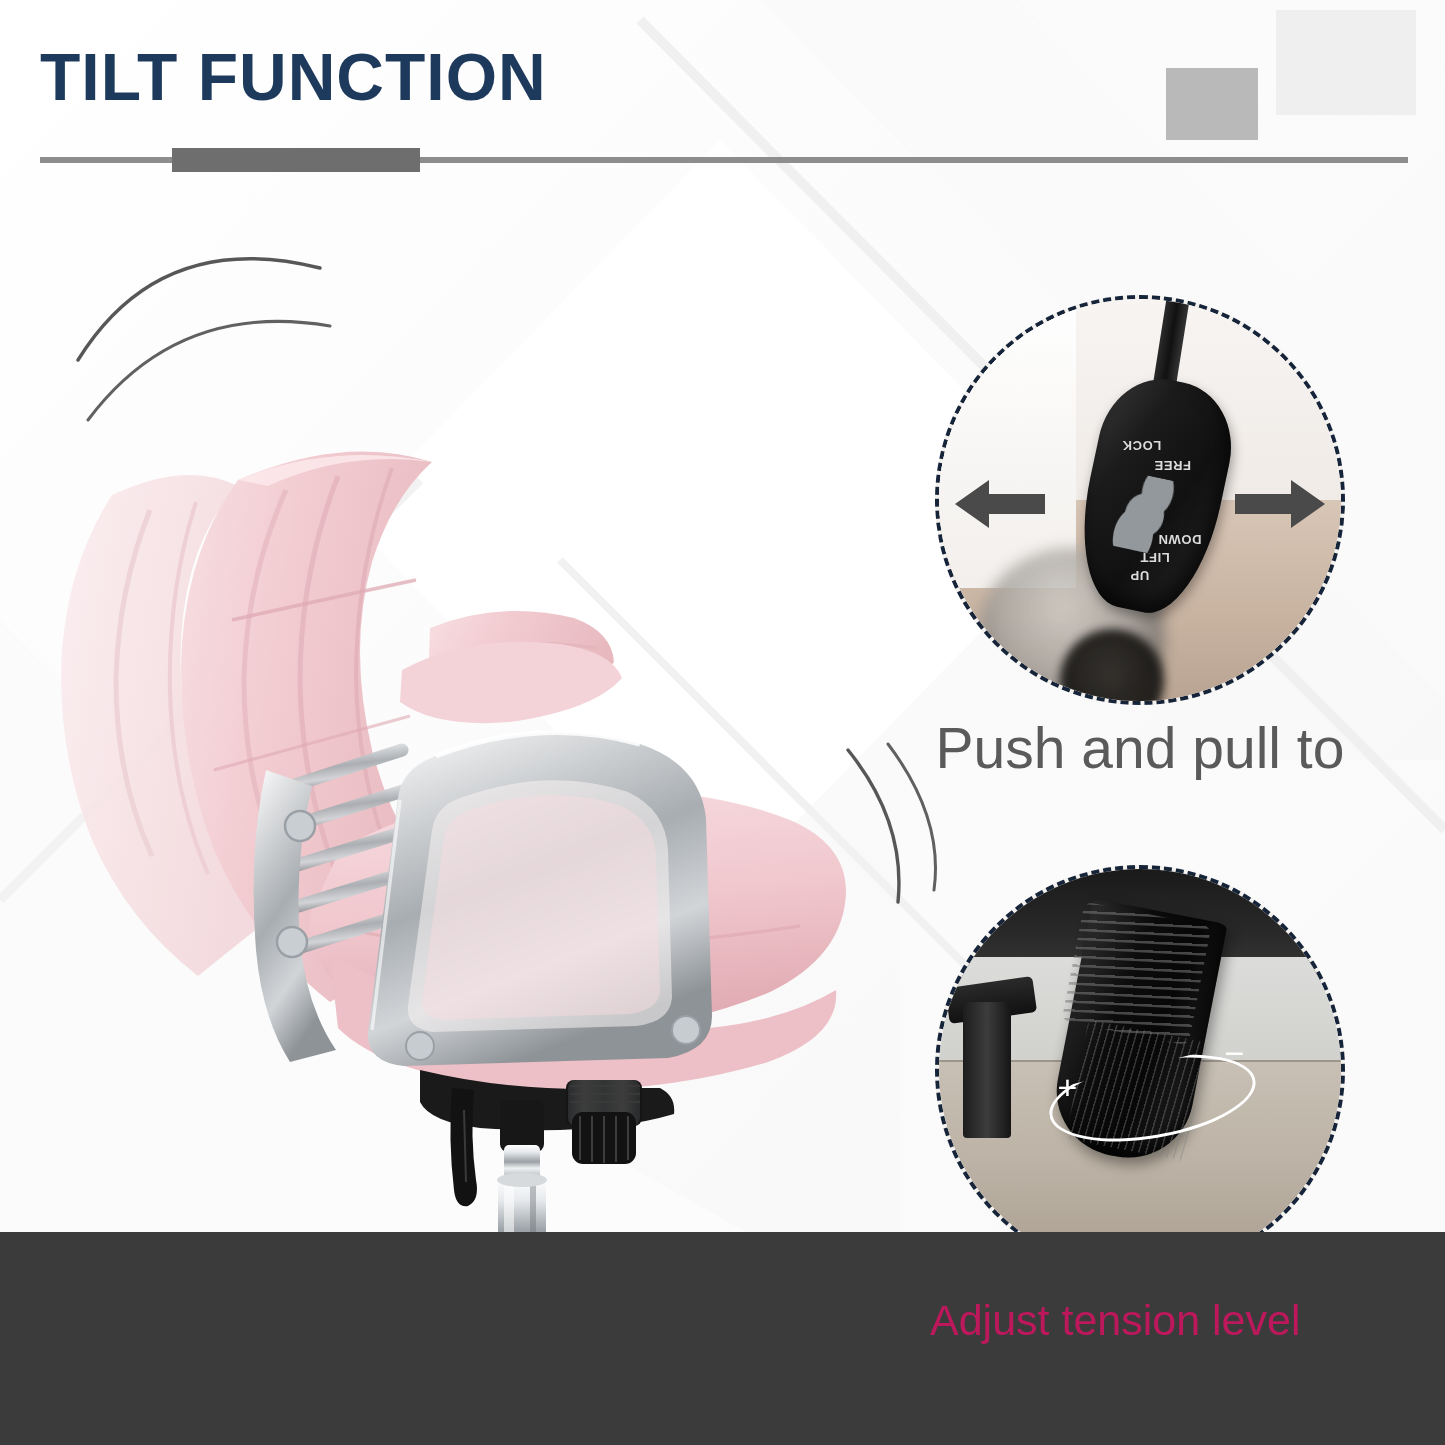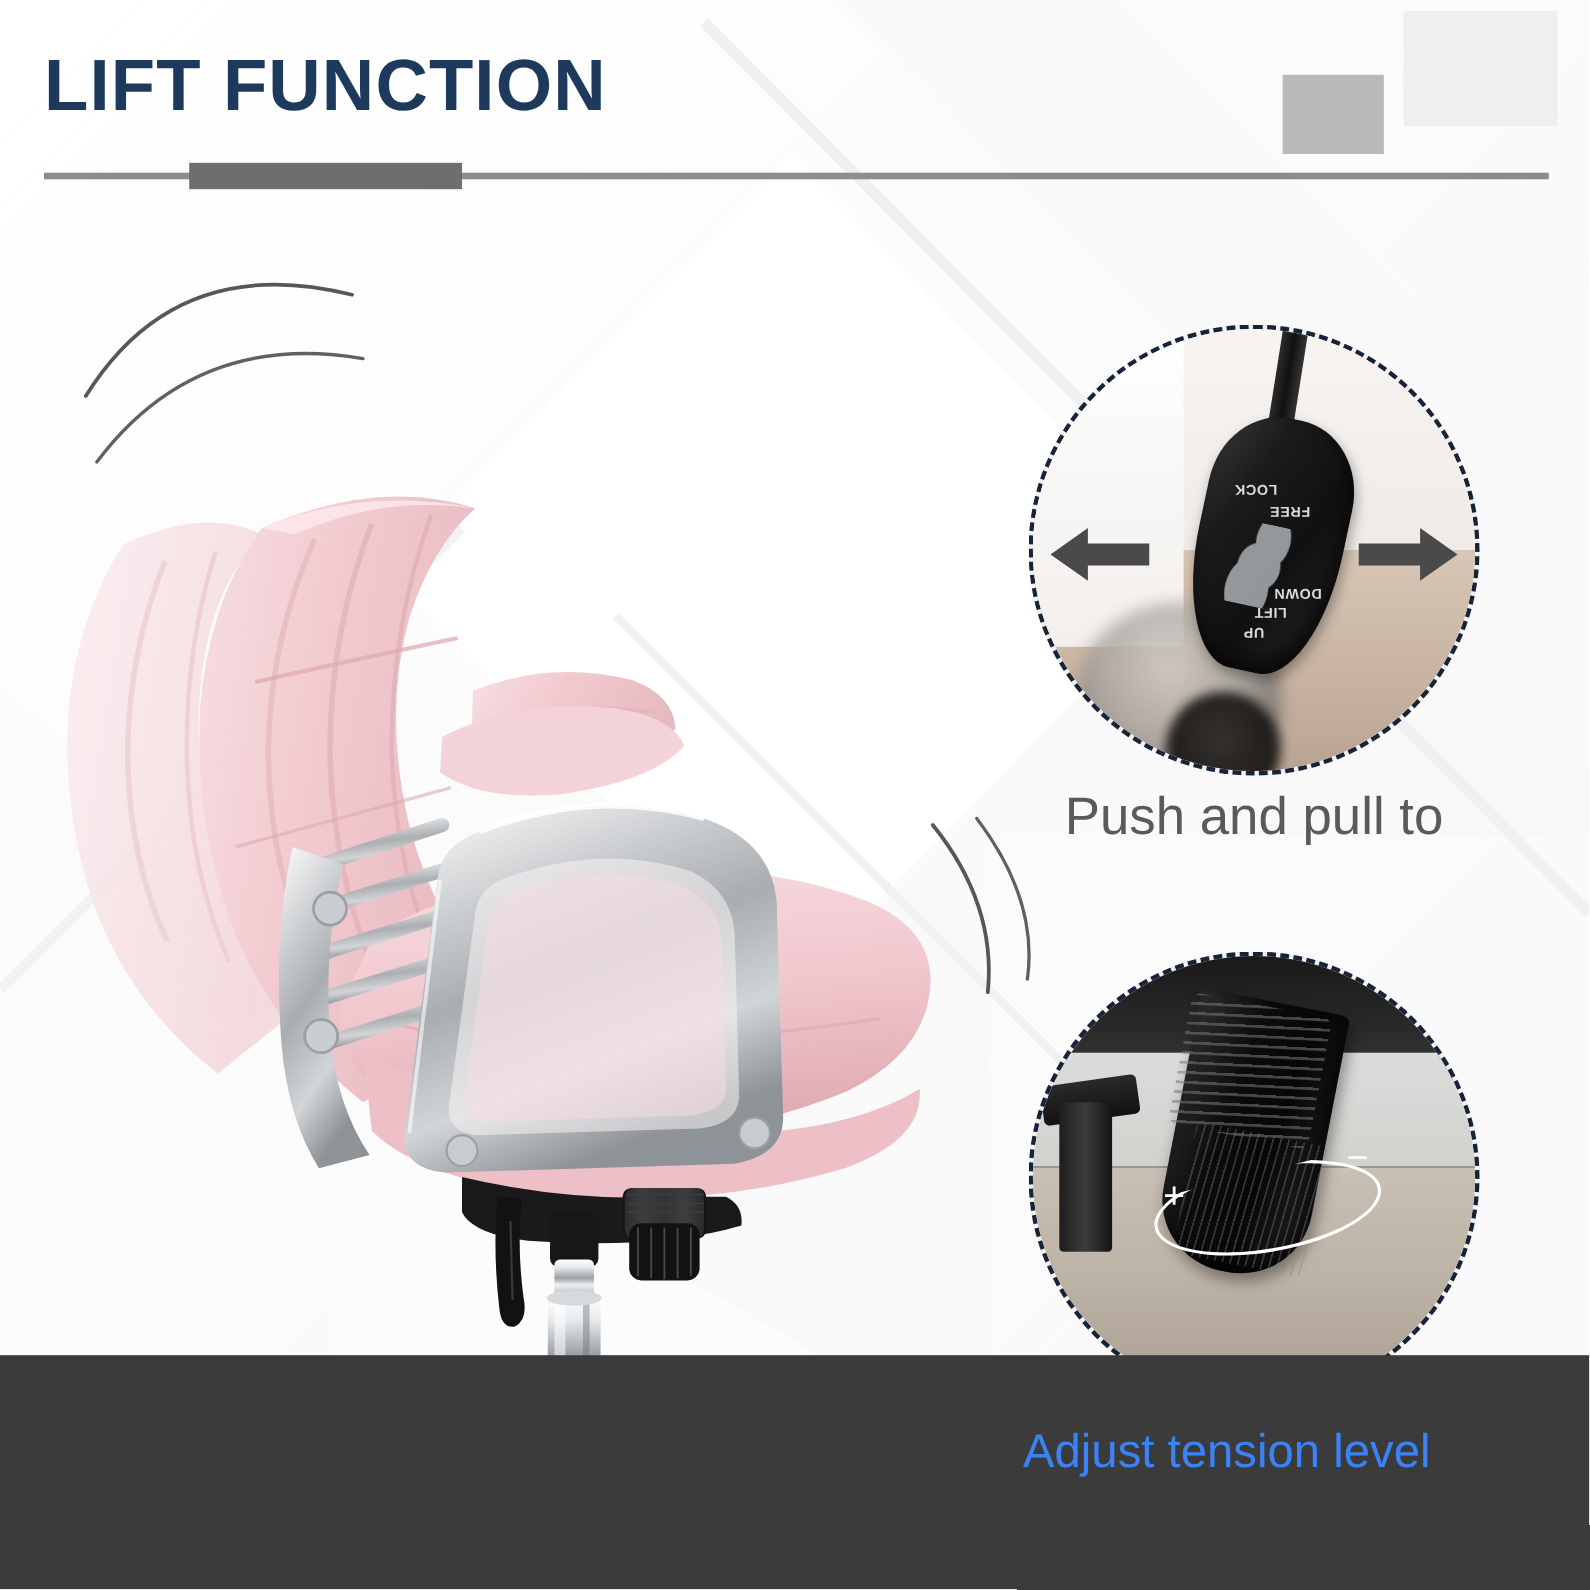--- a/index.html
+++ b/index.html
@@ -38,34 +38,34 @@
     background:#efefef;
   }
 
   
   .dark-band {
     position:absolute; left:0; top:1232px; width:1445px; height:213px;
     background:#3b3b3b;
   }
   .band-caption {
     position:absolute; left:930px; top:1297px; width:500px;
-    color:#3b82f6; font-size:43px; font-weight:400; line-height:1.1;
+    color:#be185d; font-size:43px; font-weight:400; line-height:1.1;
     text-align:left;
   }
 
   
   .callout { position:absolute; }
   .callout-circle {
     position:absolute; border-radius:50%;
     border:4px dashed #16243a;
     overflow:hidden; background:#f3f1ee;
   }
   .callout-caption {
     position:absolute; text-align:center; color:#5a5a5a;
-    font-size:48px; line-height:1.18; font-weight:400;
+    font-size:57px; line-height:1.18; font-weight:400;
   }
 
   
   #callout-lock .callout-circle { left:0; top:0; width:410px; height:410px; }
   #callout-lock { left:935px; top:295px; width:410px; height:410px; }
   #caption-lock { left:900px; top:715px; width:480px; }
 
   
   #callout-tension .callout-circle { left:0; top:0; width:410px; height:410px; }
   #callout-tension { left:935px; top:865px; width:410px; height:410px; }
@@ -176,21 +176,21 @@
     <polygon points="720,140 1090,520 720,900 350,520" fill="#ffffff" opacity="0.95"></polygon>
     <polygon points="1020,0 1445,430 1445,700 760,0" fill="#fafafa"></polygon>
     <polygon points="0,620 420,1040 0,1250" fill="#fbfbfb"></polygon>
     <polygon points="300,980 760,1240 300,1240" fill="#fcfcfc"></polygon>
     <polygon points="900,760 1445,760 1445,1240 900,1240" fill="#fcfcfc" opacity="0.6"></polygon>
     <line x1="640" y1="20" x2="1445" y2="830" stroke="#f0f0f0" stroke-width="10"></line>
     <line x1="560" y1="560" x2="1120" y2="1120" stroke="#f1f1f1" stroke-width="8"></line>
     <line x1="0" y1="900" x2="420" y2="480" stroke="#f2f2f2" stroke-width="9"></line>
   </svg>
 
-  <div class="title">LIFT FUNCTION</div>
+  <div class="title">TILT FUNCTION</div>
   <div class="divider-line"></div>
   <div class="divider-block"></div>
   <div class="deco-sq-gray"></div>
   <div class="deco-sq-light"></div>
 
   <svg id="chair" viewBox="0 0 940 1280" preserveAspectRatio="xMidYMid meet">
     <defs>
       <linearGradient id="pinkA" x1="0" y1="0" x2="1" y2="0.3">
         <stop offset="0%" stop-color="#f7dfe2"></stop>
         <stop offset="40%" stop-color="#f2ccd1"></stop>

